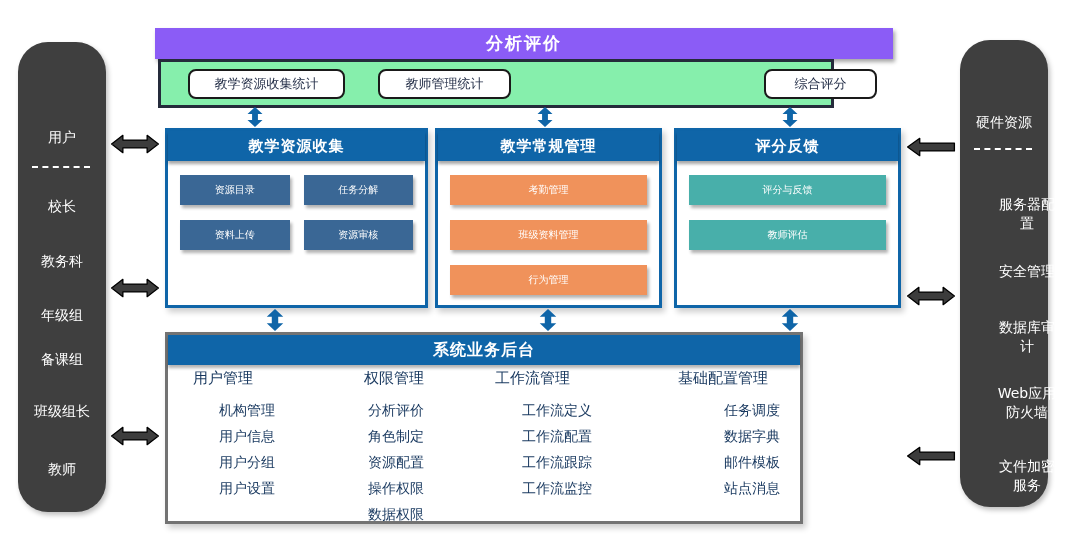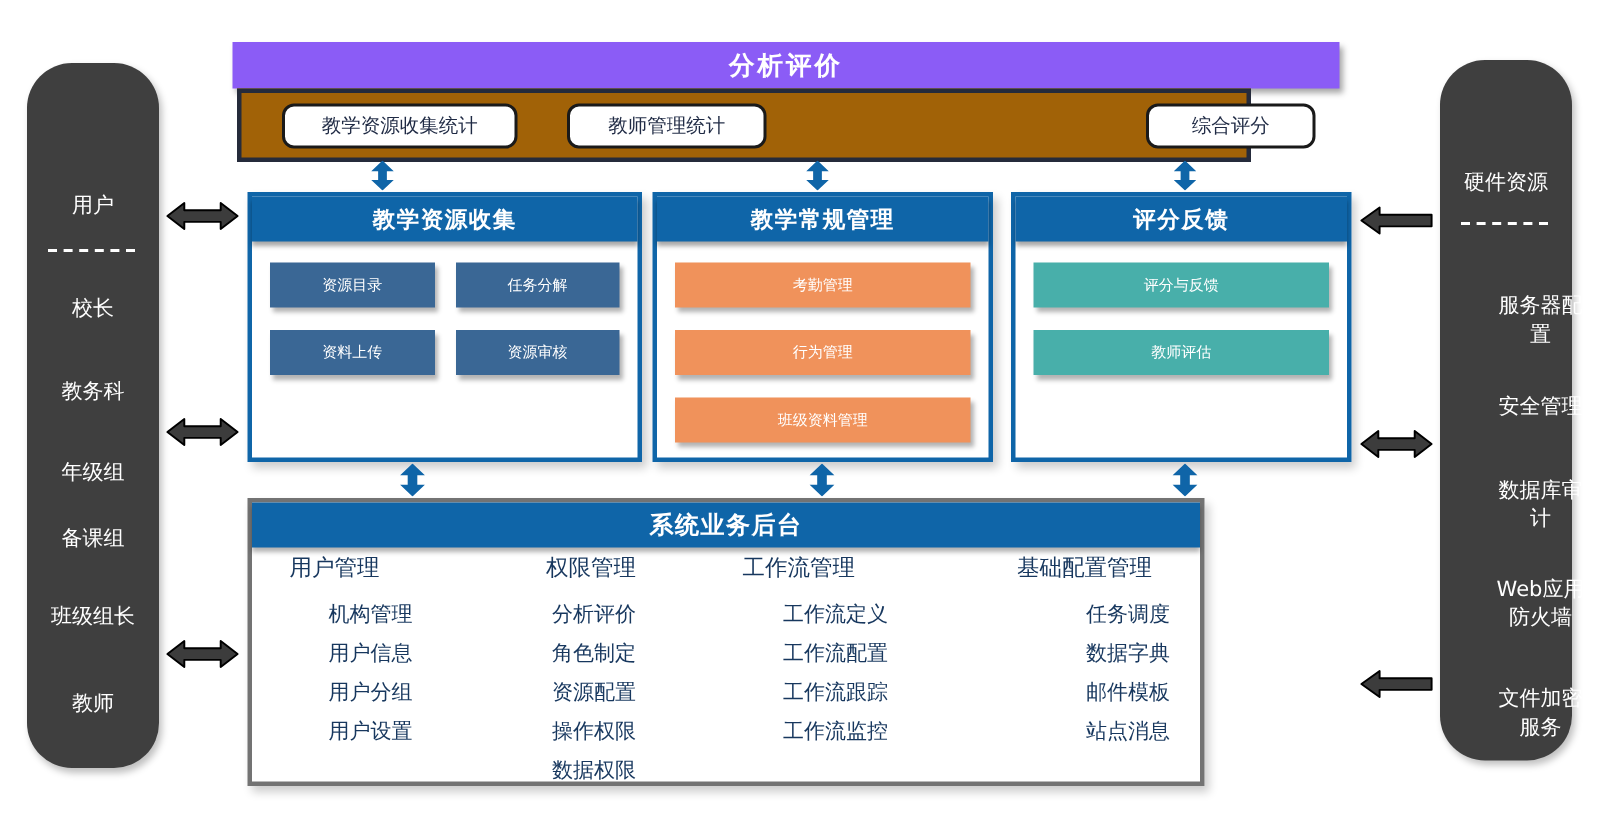--- a/index.html
+++ b/index.html
@@ -15,21 +15,21 @@
   .side-pill .lbl{position:absolute;left:0;width:100%;text-align:center;line-height:19px;}
   .side-pill .lbl .wrapbox{display:inline-block;width:62px;margin-left:36px;}
   .side-dash{position:absolute;left:16%;width:66%;border-top:2px dashed #ffffff;}
   
   .top-bar{
     position:absolute;left:155px;top:28px;width:738px;height:31px;background:#8b5cf6;
     color:#fff;font-size:17px;font-weight:bold;display:flex;align-items:center;justify-content:center;
     box-shadow:2px 3px 4px rgba(0,0,0,.35);letter-spacing:2px;
   }
   .top-container{
-    position:absolute;left:158px;top:59px;width:676px;height:49px;background:#a16207;
+    position:absolute;left:158px;top:59px;width:676px;height:49px;background:#86efac;
     border:3px solid #252B3B;box-sizing:border-box;
   }
   .stat-box{
     position:absolute;top:7px;height:30px;background:#fff;border:2.5px solid #1A1A1A;border-radius:8px;
     display:flex;align-items:center;justify-content:center;font-size:13px;color:#1F2A44;
     box-sizing:border-box;cursor:default;
   }
   
   .panel{
     position:absolute;top:128px;height:180px;border:3px solid #0F65A8;background:#fff;
@@ -106,22 +106,22 @@
       <div class="btn btn-steel">任务分解</div>
       <div class="btn btn-steel">资料上传</div>
       <div class="btn btn-steel">资源审核</div>
     </div>
   </div>
 
   <div class="panel" style="left:435px;width:227px;">
     <div class="panel-header">教学常规管理</div>
     <div class="panel-body">
       <div class="btn btn-orange">考勤管理</div>
+      <div class="btn btn-orange">班级资料管理</div>
       <div class="btn btn-orange">行为管理</div>
-      <div class="btn btn-orange">班级资料管理</div>
     </div>
   </div>
 
   <div class="panel" style="left:674px;width:227px;">
     <div class="panel-header">评分反馈</div>
     <div class="panel-body">
       <div class="btn btn-teal">评分与反馈</div>
       <div class="btn btn-teal">教师评估</div>
     </div>
   </div>

